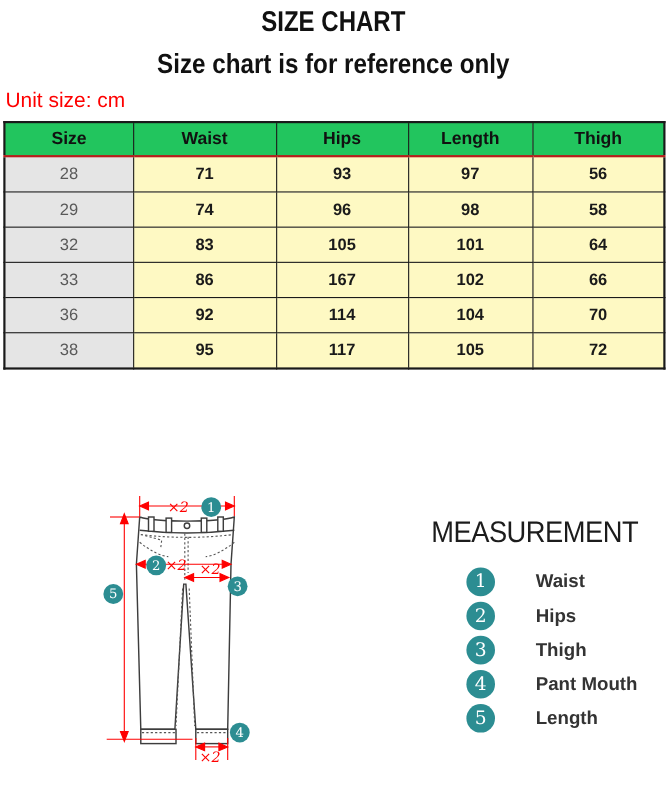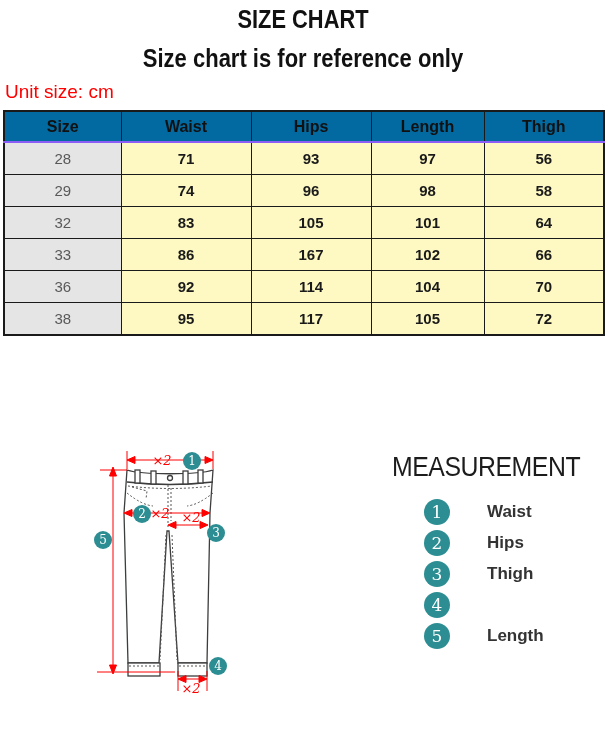--- a/index.html
+++ b/index.html
@@ -24,27 +24,27 @@
   table.size-table{
     position:absolute;left:3px;top:110px;width:600px;
     border-collapse:collapse;table-layout:fixed;
     border:2px solid #1a1a1a;
   }
   table.size-table th, table.size-table td{
     border:1px solid #1a1a1a;text-align:center;vertical-align:middle;
     padding:0;
   }
   table.size-table th{
-    height:29px;background:#0369a1;font-size:16px;font-weight:bold;color:#111;
-    border-bottom:2px solid #8b5cf6;
+    height:29px;background:#22c55e;font-size:16px;font-weight:bold;color:#111;
+    border-bottom:2px solid #b91c1c;
   }
   table.size-table td{height:31px;font-size:15px;font-weight:bold;color:#1a1a1a;background:#fef9c3;}
   table.size-table td.size-col{background:#e5e5e5;color:#595959;font-weight:normal;}
   .diagram-wrap{position:absolute;left:0;top:443px;width:320px;height:268px;}
-  .measurement{position:absolute;left:390px;top:452px;width:216px;}
+  .measurement{position:absolute;left:390px;top:469px;width:216px;}
   .measurement-title{
     font-size:27px;font-weight:400;color:#1c1c1c;letter-spacing:-0.5px;
     margin:0 0 0 2px;white-space:nowrap;transform:scaleX(.92);transform-origin:left;
   }
   .measurement-list{list-style:none;margin:13px 0 0 0;padding:0 0 0 34px;}
   .measurement-item{display:flex;align-items:center;height:31px;}
   .m-badge{
     width:26px;height:26px;border-radius:50%;background:#2c8d92;color:#fff;
     font-family:"DejaVu Serif", serif;font-size:17px;line-height:26px;text-align:center;
     flex:0 0 26px;
@@ -220,19 +220,20 @@
     <li class="measurement-item">
       <span class="m-badge">2</span>
       <span class="m-label">Hips</span>
     </li>
     <li class="measurement-item">
       <span class="m-badge">3</span>
       <span class="m-label">Thigh</span>
     </li>
     <li class="measurement-item">
       <span class="m-badge">4</span>
+      <span class="m-label">Pant Mouth</span>
     </li>
     <li class="measurement-item">
       <span class="m-badge">5</span>
       <span class="m-label">Length</span>
     </li>
   </ul>
 </div>
 
 </body></html>

